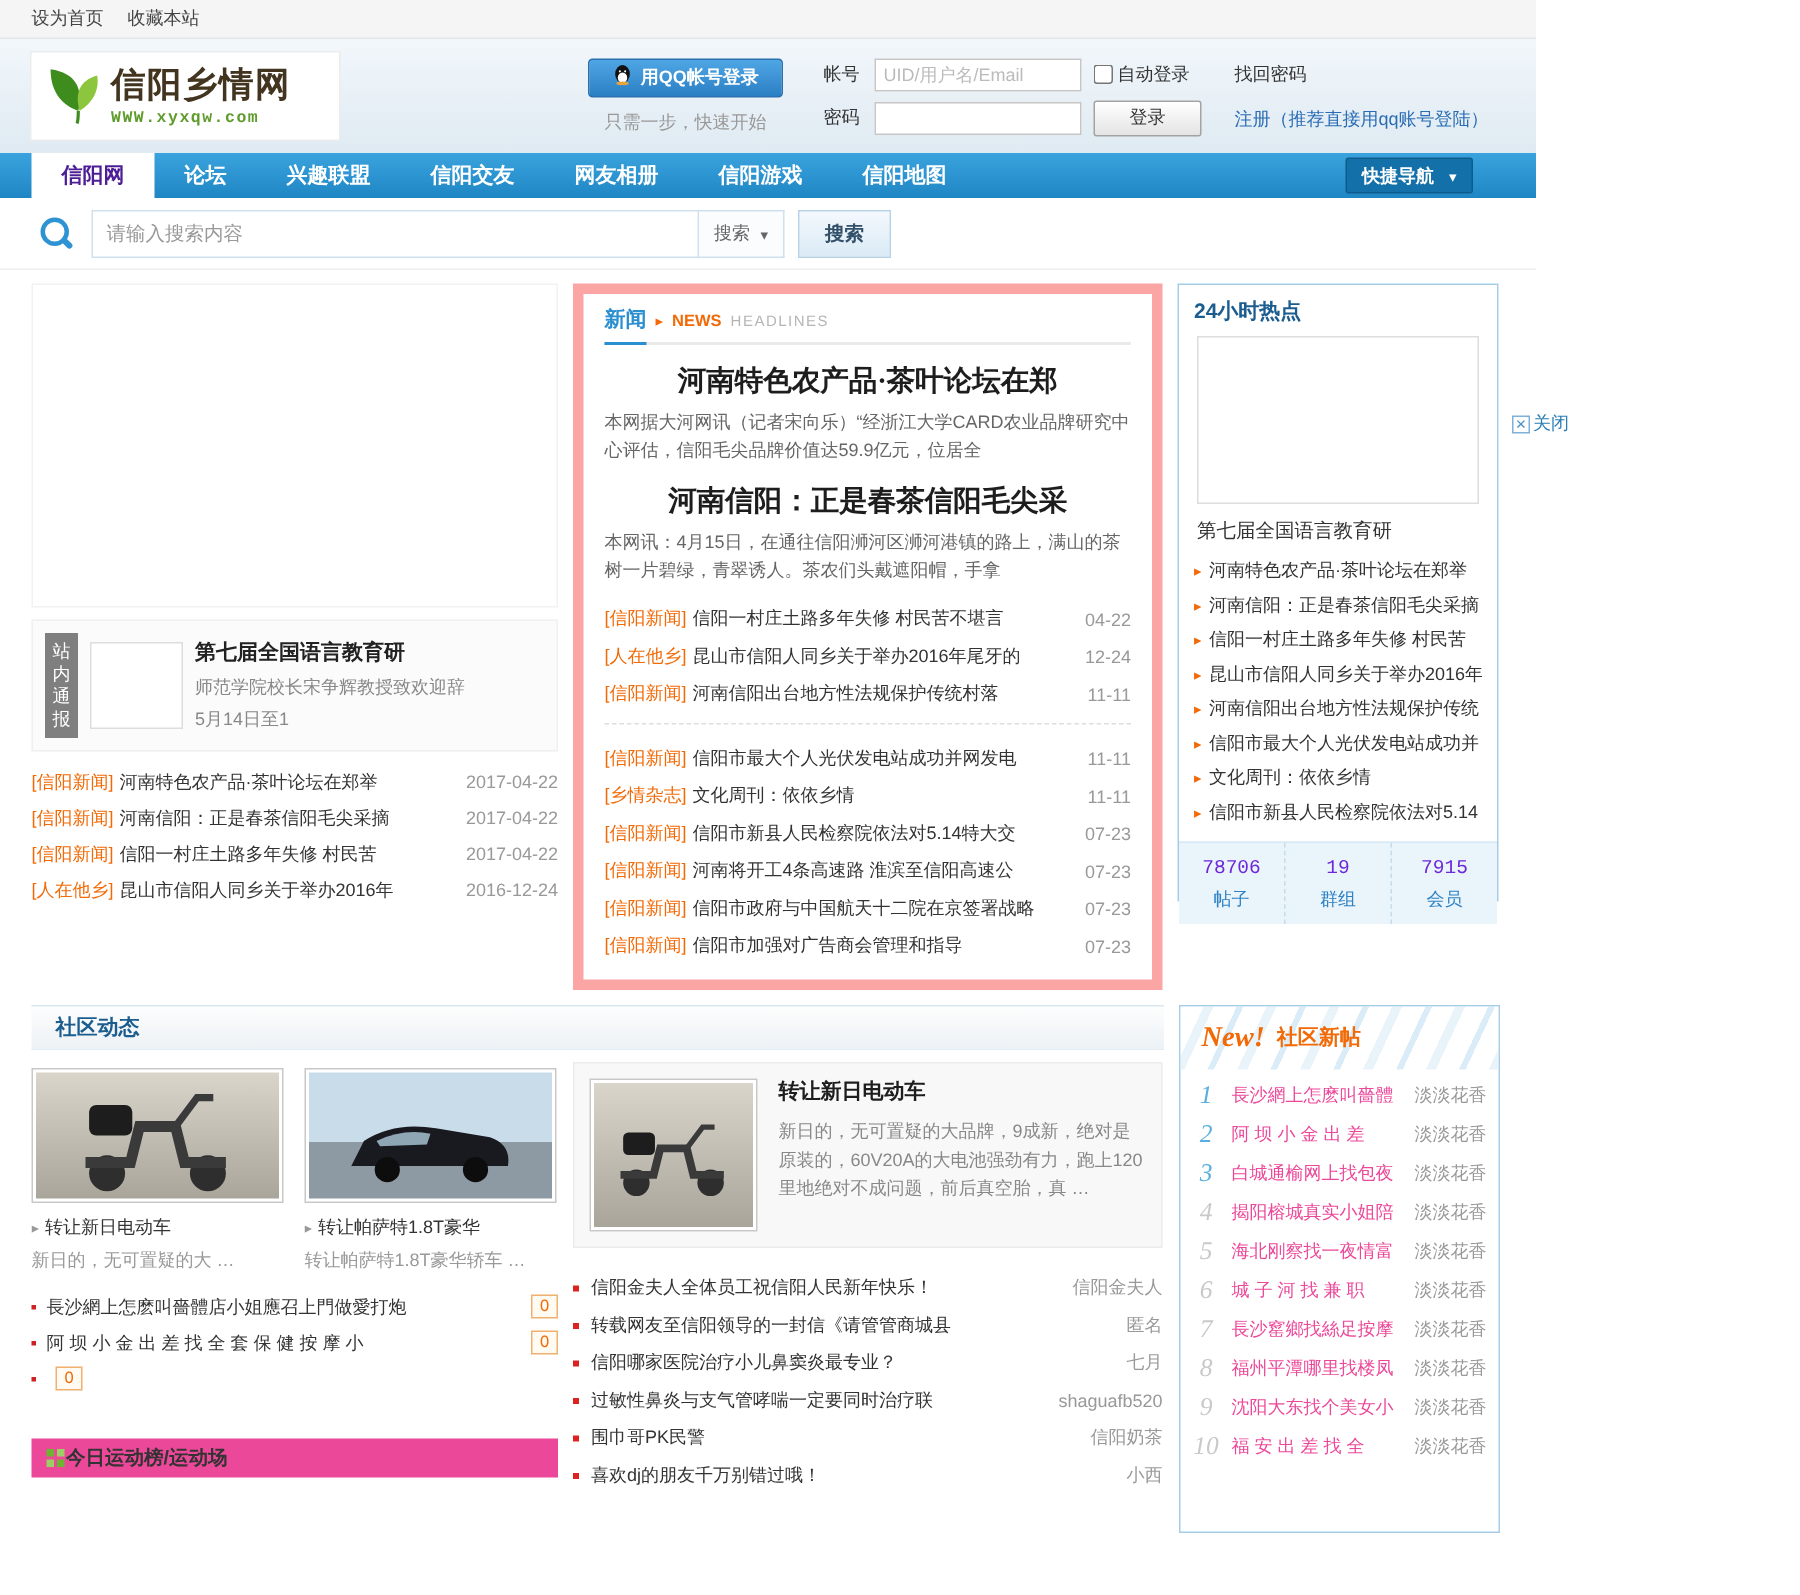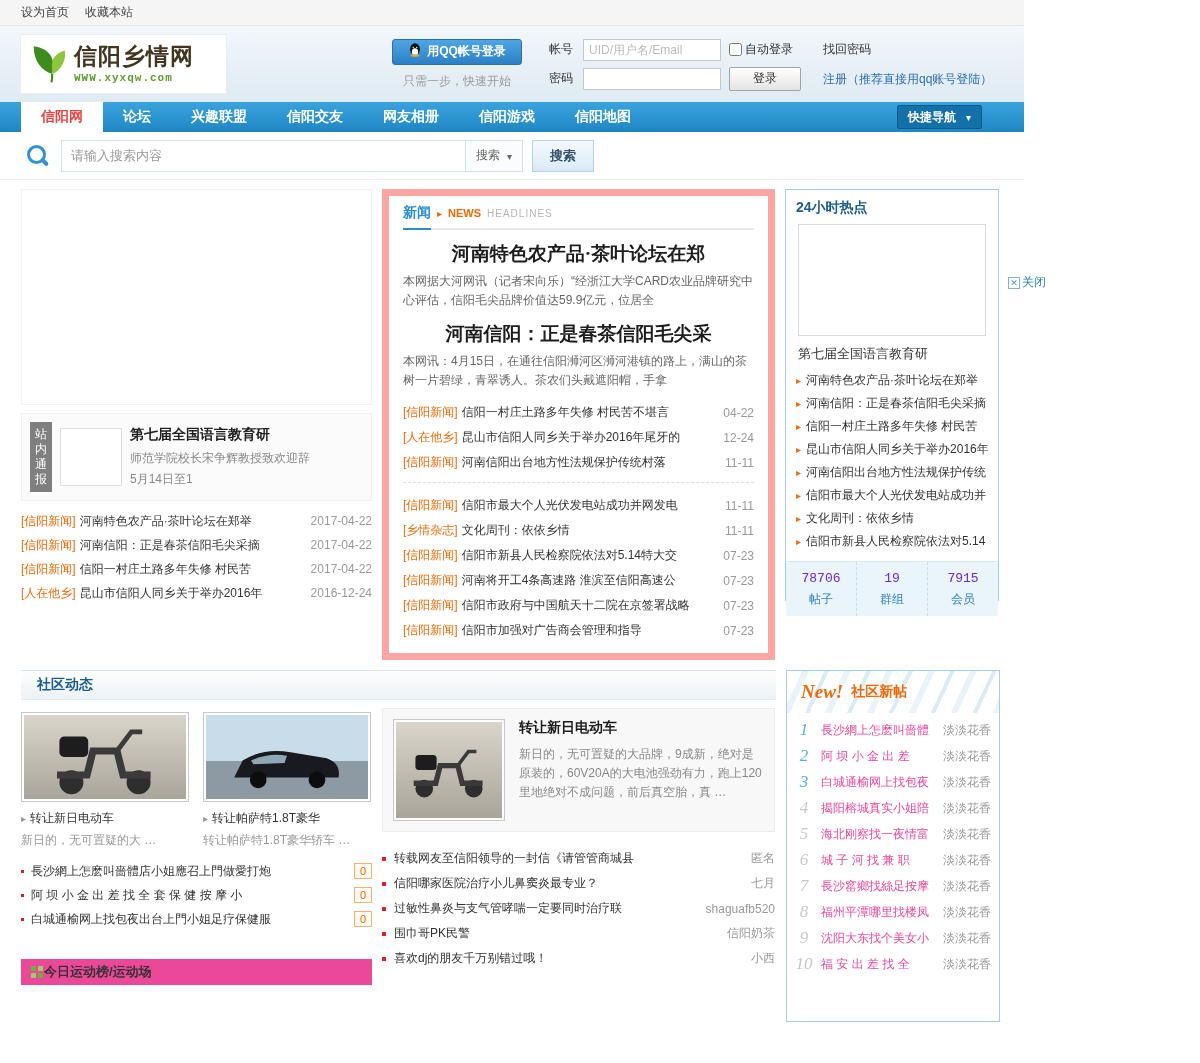--- a/index.html
+++ b/index.html
@@ -39,21 +39,21 @@
     border:1px solid #a3a3a3; border-radius:2px; font-size:12px; color:#333; cursor:pointer; }
   .hdr-links { margin-left:22px; display:flex; flex-direction:column; gap:13px; }
   .find-pw { color:#333; cursor:pointer; }
   .register { color:#2a6db5; cursor:pointer; }
 
   
   .nav { height:30px; background:linear-gradient(#3aa3dd,#1f86c4);
     display:flex; align-items:stretch; padding-left:21px; position:relative; }
   .nav-tab { padding:0 20px; display:flex; align-items:center; color:#fff;
     font-size:14px; font-weight:bold; cursor:pointer; }
-  .nav-tab.active { background:#fff; color:#ef4444; }
+  .nav-tab.active { background:#fff; color:#4c1d95; }
   .quicknav { position:absolute; right:42px; top:3px; height:24px; background:#1470a8;
     border:1px solid #0f5c8c; color:#fff; display:flex; align-items:center; padding:0 10px;
     gap:10px; border-radius:2px; cursor:pointer; font-weight:bold; }
   .caret::before { content:"▾"; font-size:10px; }
 
   
   .searchbar { height:48px; display:flex; align-items:center; padding-left:27px;
     background:#fff; border-bottom:1px solid #efefef; }
   .mag { position:relative; width:22px; height:22px; margin-right:12px; }
   .mag::before { content:""; position:absolute; left:0; top:0; width:13px; height:13px;
@@ -469,21 +469,20 @@
           <ul class="threads">
             <li>
               <span class="t">長沙網上怎麽叫嗇體店小姐應召上門做愛打炮</span>
               <span class="c">0</span>
             </li>
             <li>
               <span class="t">阿 坝 小 金 出 差 找 全 套 保 健 按 摩 小</span>
               <span class="c">0</span>
             </li>
             <li>
-              <span class="t">白城通榆网上找包夜出台上門小姐足疗保健服</span>
               <span class="c">0</span>
             </li>
           </ul>
 
           <div class="sports">
             <span class="sports-icon"></span>
             <span>今日运动榜/运动场</span>
           </div>
 
         </div>
@@ -502,20 +501,24 @@
               </div>
             </div>
             <div class="feat-info">
               <div class="t">转让新日电动车</div>
               <div class="d">新日的，无可置疑的大品牌，9成新，绝对是原装的，60V20A的大电池强劲有力，跑上120里地绝对不成问题，前后真空胎，真 …</div>
             </div>
           </div>
 
           <ul class="posts">
             <li>
+              <span class="t">信阳金夫人全体员工祝信阳人民新年快乐！</span>
+              <span class="a">信阳金夫人</span>
+            </li>
+            <li>
               <span class="t">转载网友至信阳领导的一封信《请管管商城县</span>
               <span class="a">匿名</span>
             </li>
             <li>
               <span class="t">信阳哪家医院治疗小儿鼻窦炎最专业？</span>
               <span class="a">七月</span>
             </li>
             <li>
               <span class="t">过敏性鼻炎与支气管哮喘一定要同时治疗联</span>
               <span class="a">shaguafb520</span>

